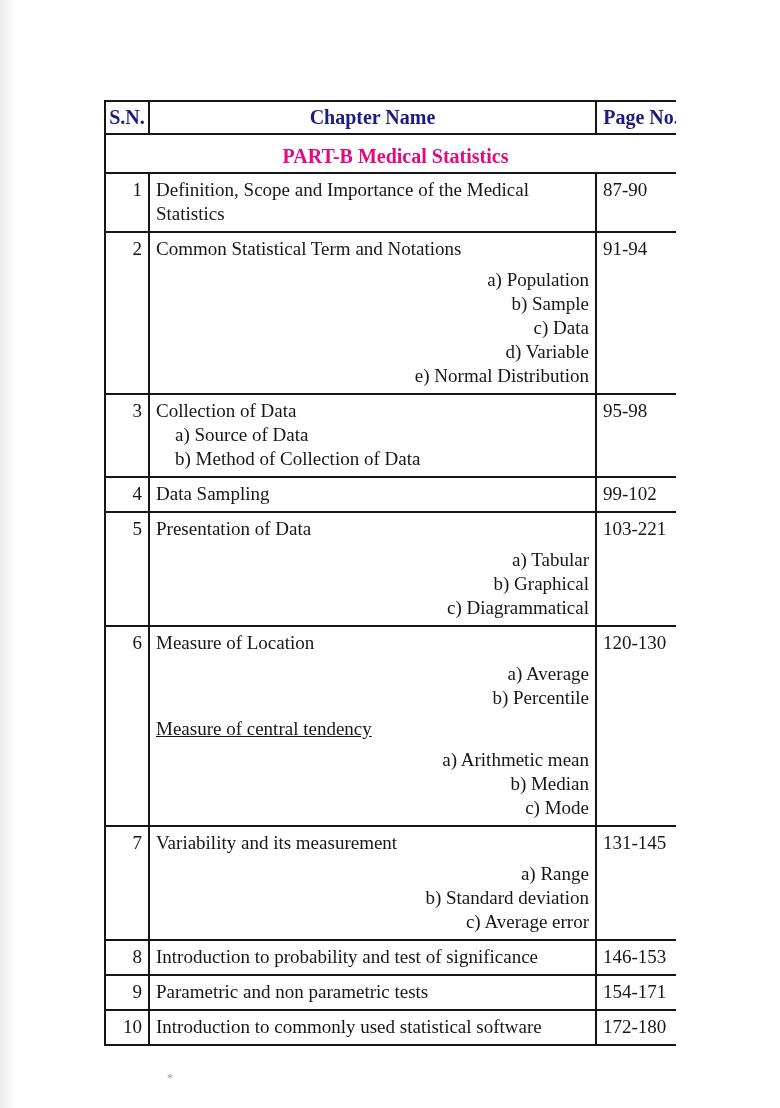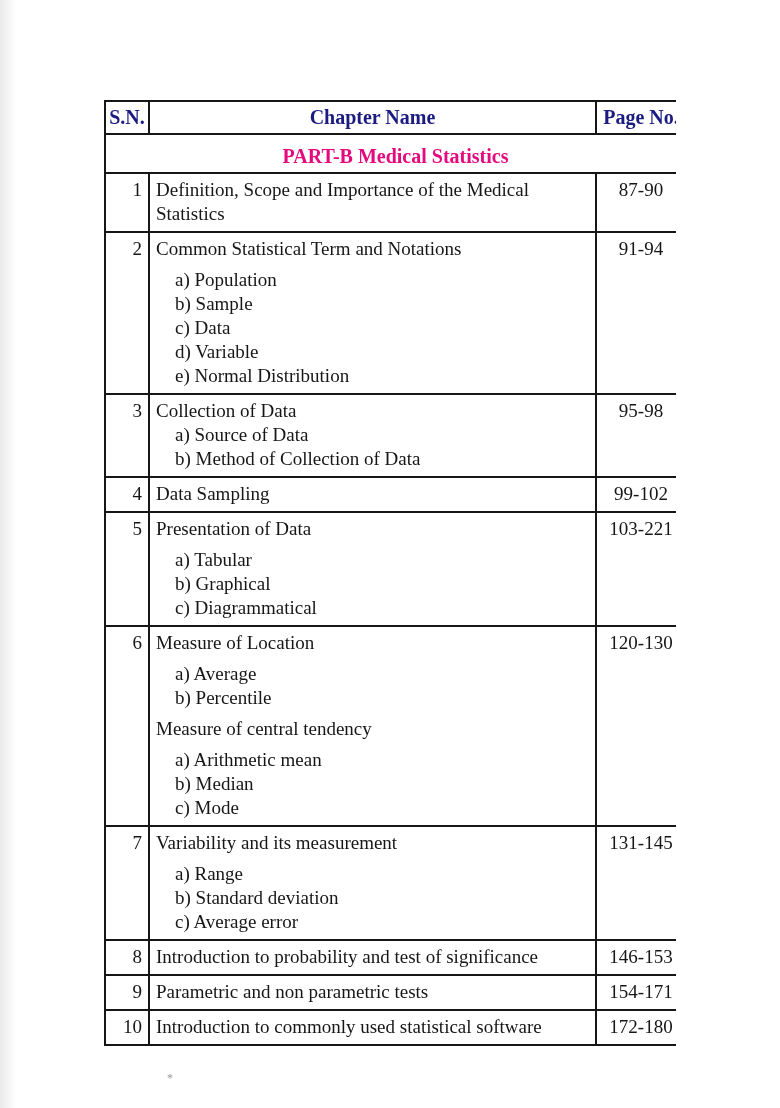--- a/index.html
+++ b/index.html
@@ -59,26 +59,26 @@
   }
   td.sn {
     text-align: right;
     padding-right: 7px;
   }
   td.chapter {
     padding-left: 10px;
     padding-right: 8px;
   }
   td.pageno {
-    text-align: center;
+    text-align: left;
     padding-right: 5px;
   }
   .sub-list { margin-left: 19px; }
-  .gap      { margin-top: 7px;  }
-  .subtitle { margin-top: 7px;  }
+  .gap      { margin-top: 7px; text-align: right;  }
+  .subtitle { margin-top: 7px; text-decoration: underline;  }
 
   .stray-mark {
     position: absolute;
     left: 167px;
     top: 1072px;
     color: #9a9a9a;
     font-size: 12px;
     line-height: 12px;
   }
 </style>

